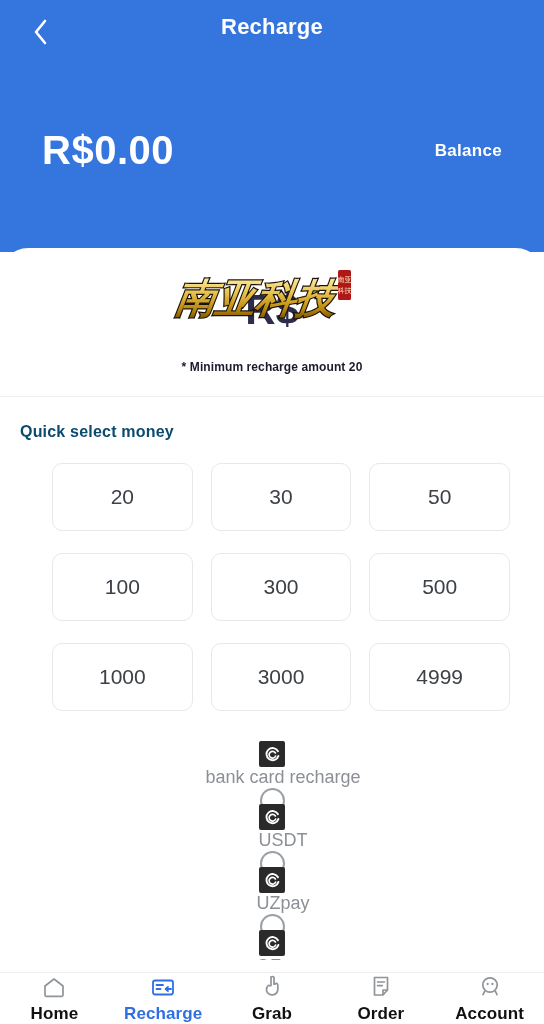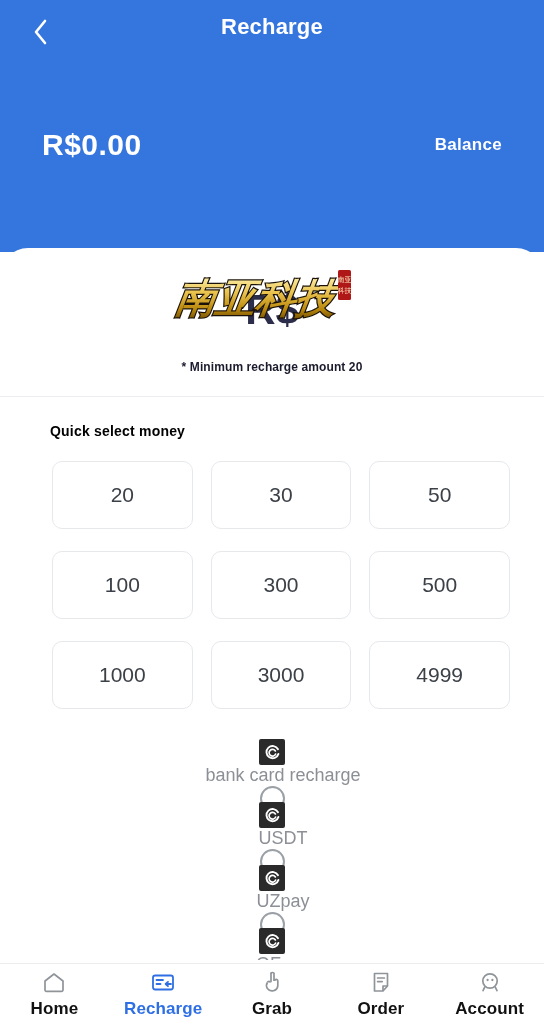--- a/index.html
+++ b/index.html
@@ -41,21 +41,21 @@
     letter-spacing: .2px;
   }
   .balance-row {
     position: absolute; left: 0; top: 128px;
     width: 100%;
     display: flex; align-items: center; justify-content: space-between;
     padding: 0 42px 0 42px;
   }
   .balance-amount {
     color: #ffffff;
-    font-size: 30px; font-weight: bold;
+    font-size: 40px; font-weight: bold;
     letter-spacing: .5px;
   }
   .balance-label {
     color: #ffffff;
     font-size: 17px; font-weight: bold;
     letter-spacing: .3px;
     padding-left: 24px;
   }
 
   
@@ -94,23 +94,23 @@
     letter-spacing: .1px;
   }
 
   .divider {
     height: 1px;
     background: #eceef2;
     width: 100%;
   }
 
   .section-title {
-    color: #000000;
-    font-size: 14px; font-weight: bold;
-    padding: 26px 0 0 50px;
+    color: #0c4a6e;
+    font-size: 16px; font-weight: bold;
+    padding: 26px 0 0 20px;
     letter-spacing: .2px;
   }
 
   
   .grid-wrap { position: relative; padding: 22px 34px 4px 34px; margin-left: 18px; }
   .amount-grid {
     display: grid;
     grid-template-columns: repeat(3, 1fr);
     gap: 22px 18px;
   }
@@ -165,21 +165,21 @@
   .radio.selected {
     border: none;
     background: #1b7ced;
     position: relative;
     box-shadow: inset 0 0 0 3px #ffffff, inset 0 0 0 5.5px #1b7ced;
   }
 
   
   .bottom-nav {
     position: absolute; left: 0; bottom: 0;
-    width: 544px; height: 61px;
+    width: 544px; height: 52px;
     background: #ffffff;
     border-top: 1px solid #ededed;
     display: flex; align-items: center;
     z-index: 20;
   }
   .nav-item {
     flex: 1;
     display: flex; flex-direction: column;
     align-items: center; justify-content: center;
     gap: 4px;

